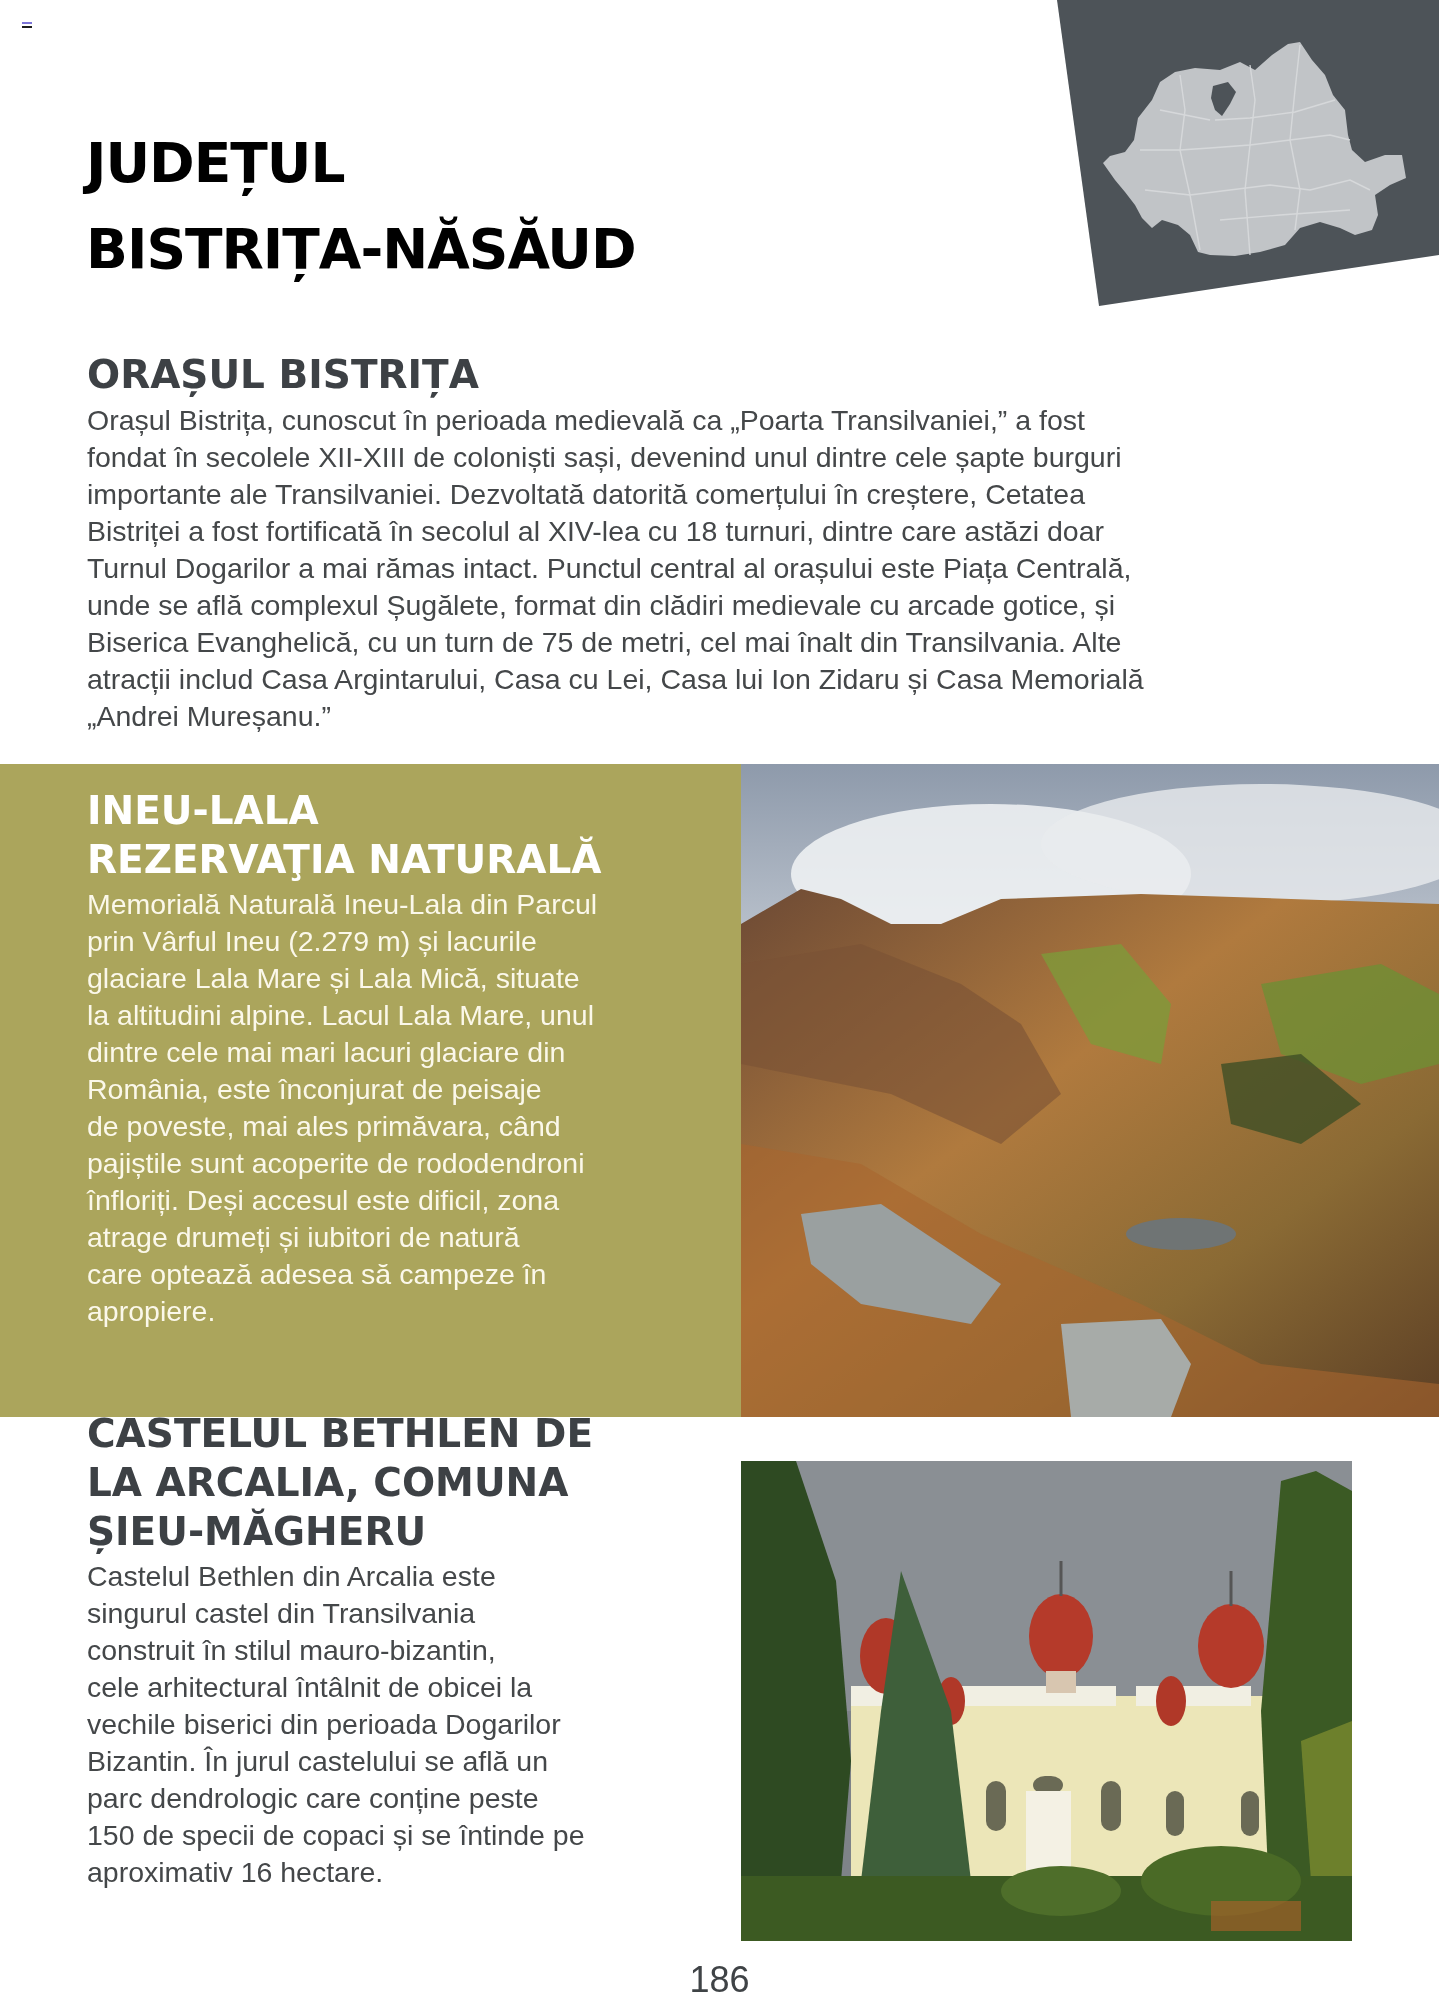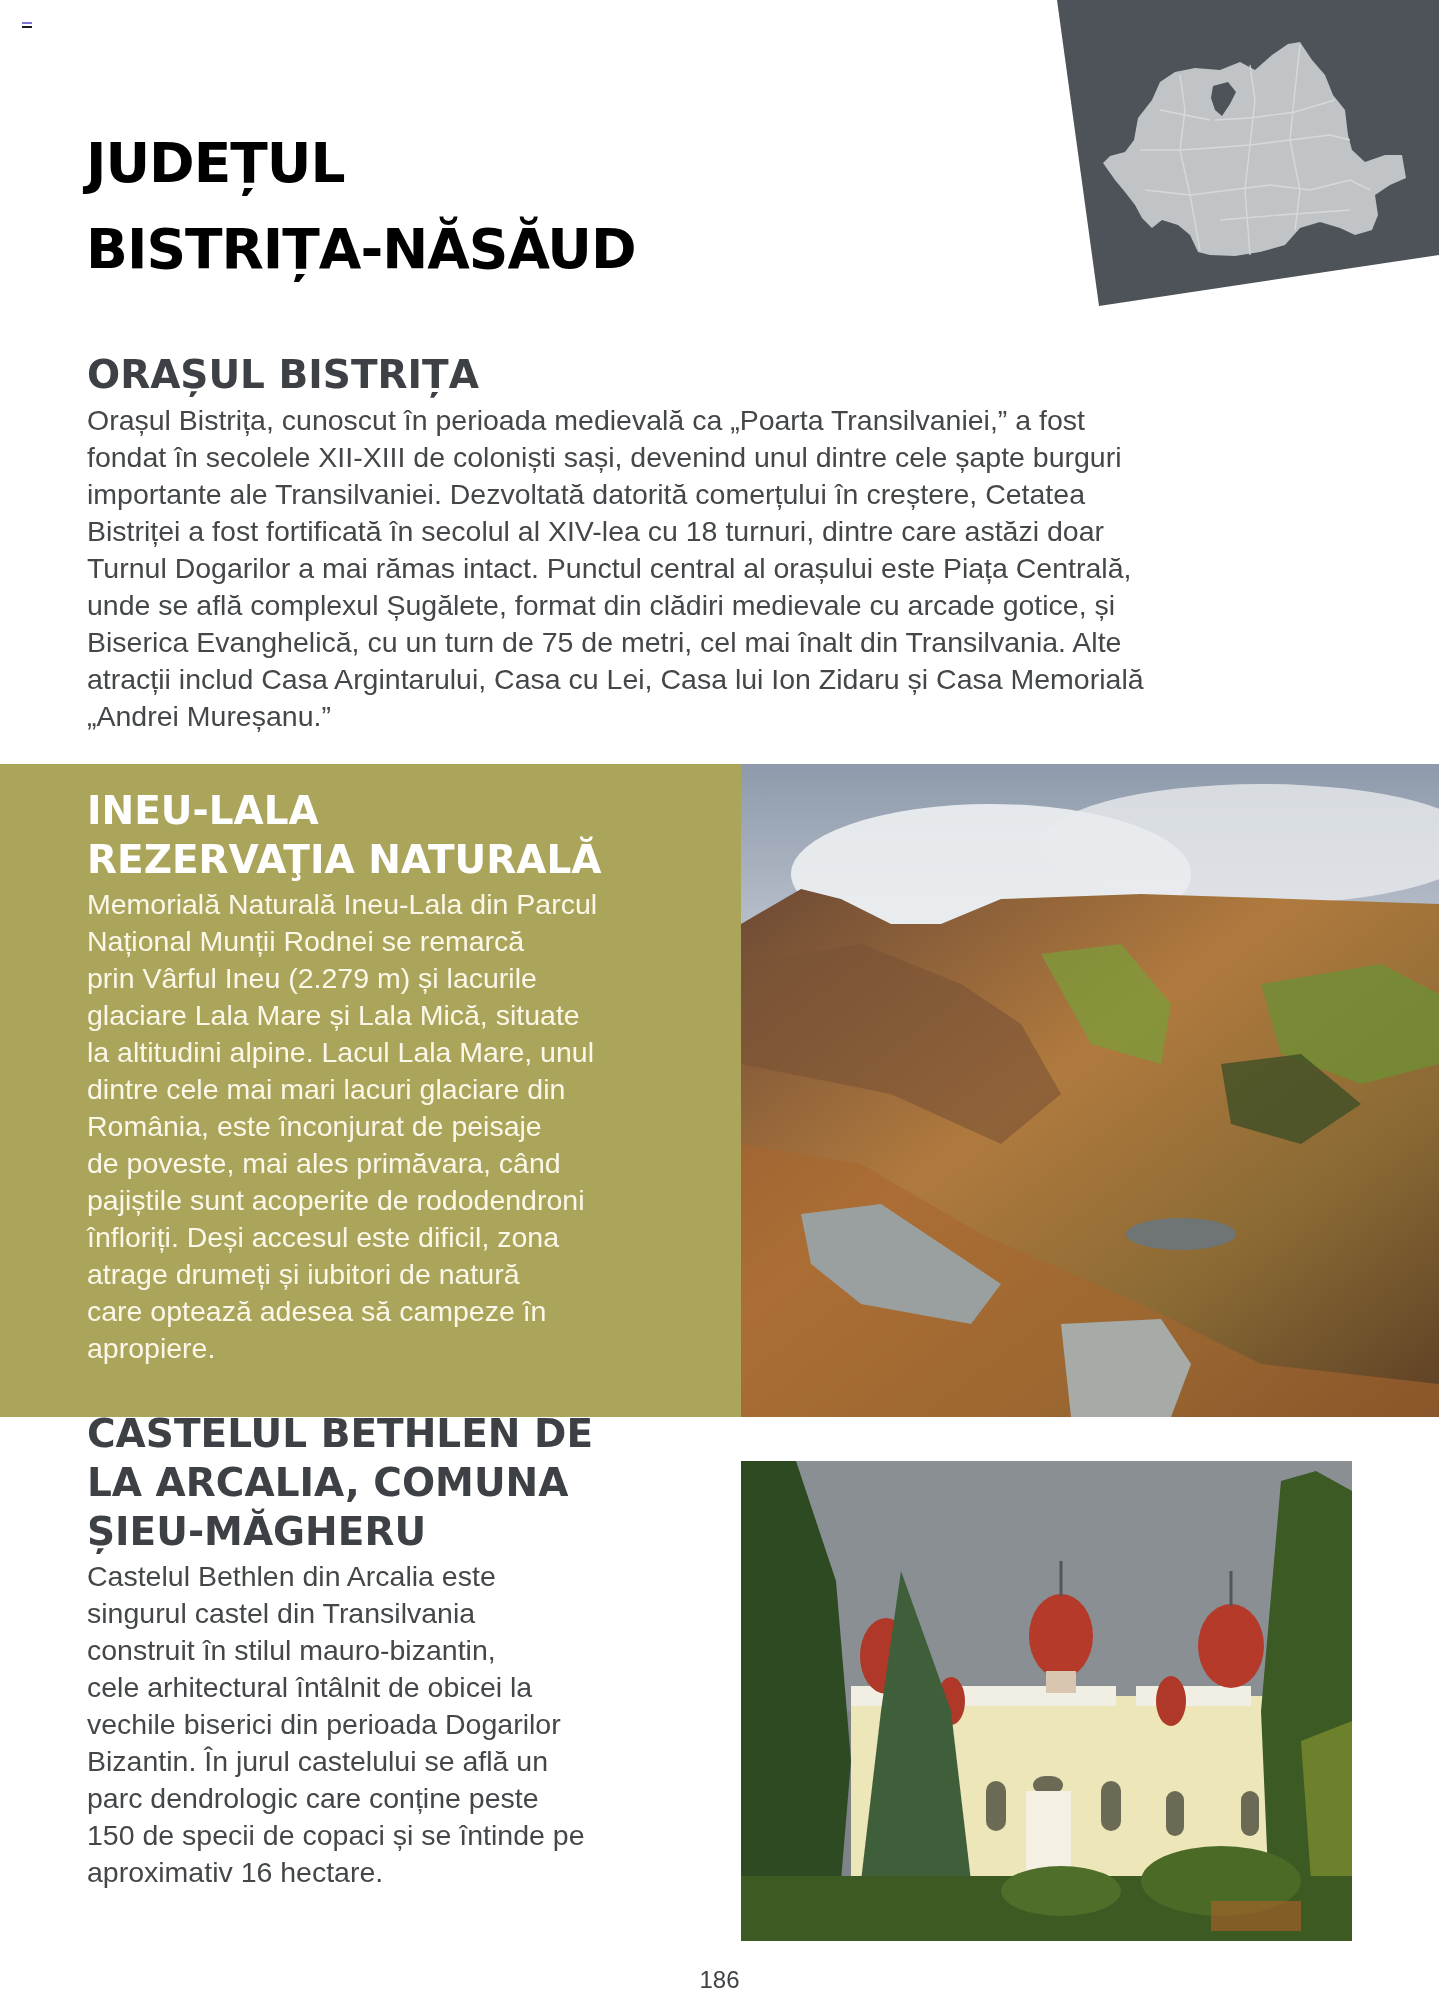--- a/index.html
+++ b/index.html
@@ -48,21 +48,21 @@
     .photo { position: absolute; overflow: hidden; }
     .photo svg { width: 100%; height: 100%; display: block; }
     .photo-mountain { left: 741px; top: 764px; width: 698px; height: 653px; }
     .photo-castle { left: 741px; top: 1461px; width: 611px; height: 480px; }
 
     .sec3 { position: absolute; left: 87px; top: 1409px; width: 640px; }
     .sec3 .section-heading { margin-bottom: 2px; }
 
     .page-number {
       position: absolute; left: 0; width: 1439px; top: 1962px; text-align: center;
-      font-size: 24px; line-height: 36px; color: #3f4346;
+      font-size: 36px; line-height: 36px; color: #3f4346;
     }
   </style>
 </head>
 <body>
 
 <div class="corner-mark">
   <span class="a"></span>
     <span class="b"></span>
 </div>
 
@@ -107,21 +107,20 @@
 </section>
 
 <div class="olive-band"></div>
 <section class="sec2">
   <h2 class="section-heading">
     <span>INEU-LALA</span>
     <span>REZERVAŢIA NATURALĂ</span>
   </h2>
   <div class="body-text">
     <span>Memorială Naturală Ineu-Lala din Parcul</span>
-    <span>Național Munții Rodnei se remarcă</span>
     <span>prin Vârful Ineu (2.279 m) și lacurile</span>
     <span>glaciare Lala Mare și Lala Mică, situate</span>
     <span>la altitudini alpine. Lacul Lala Mare, unul</span>
     <span>dintre cele mai mari lacuri glaciare din</span>
     <span>România, este înconjurat de peisaje</span>
     <span>de poveste, mai ales primăvara, când</span>
     <span>pajiștile sunt acoperite de rododendroni</span>
     <span>înfloriți. Deși accesul este dificil, zona</span>
     <span>atrage drumeți și iubitori de natură</span>
     <span>care optează adesea să campeze în</span>

